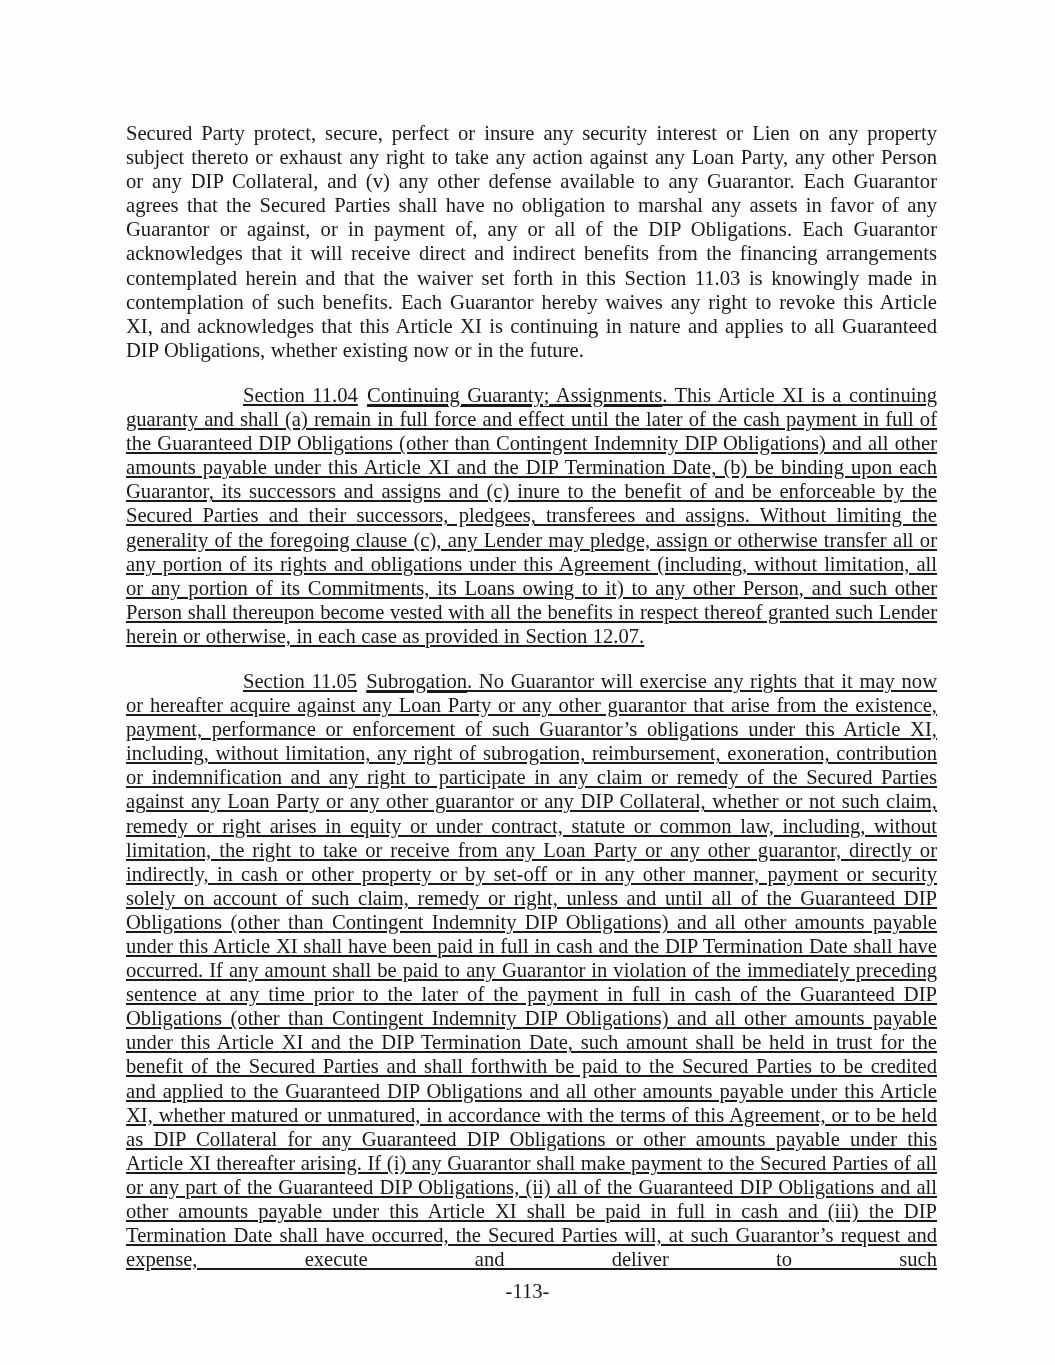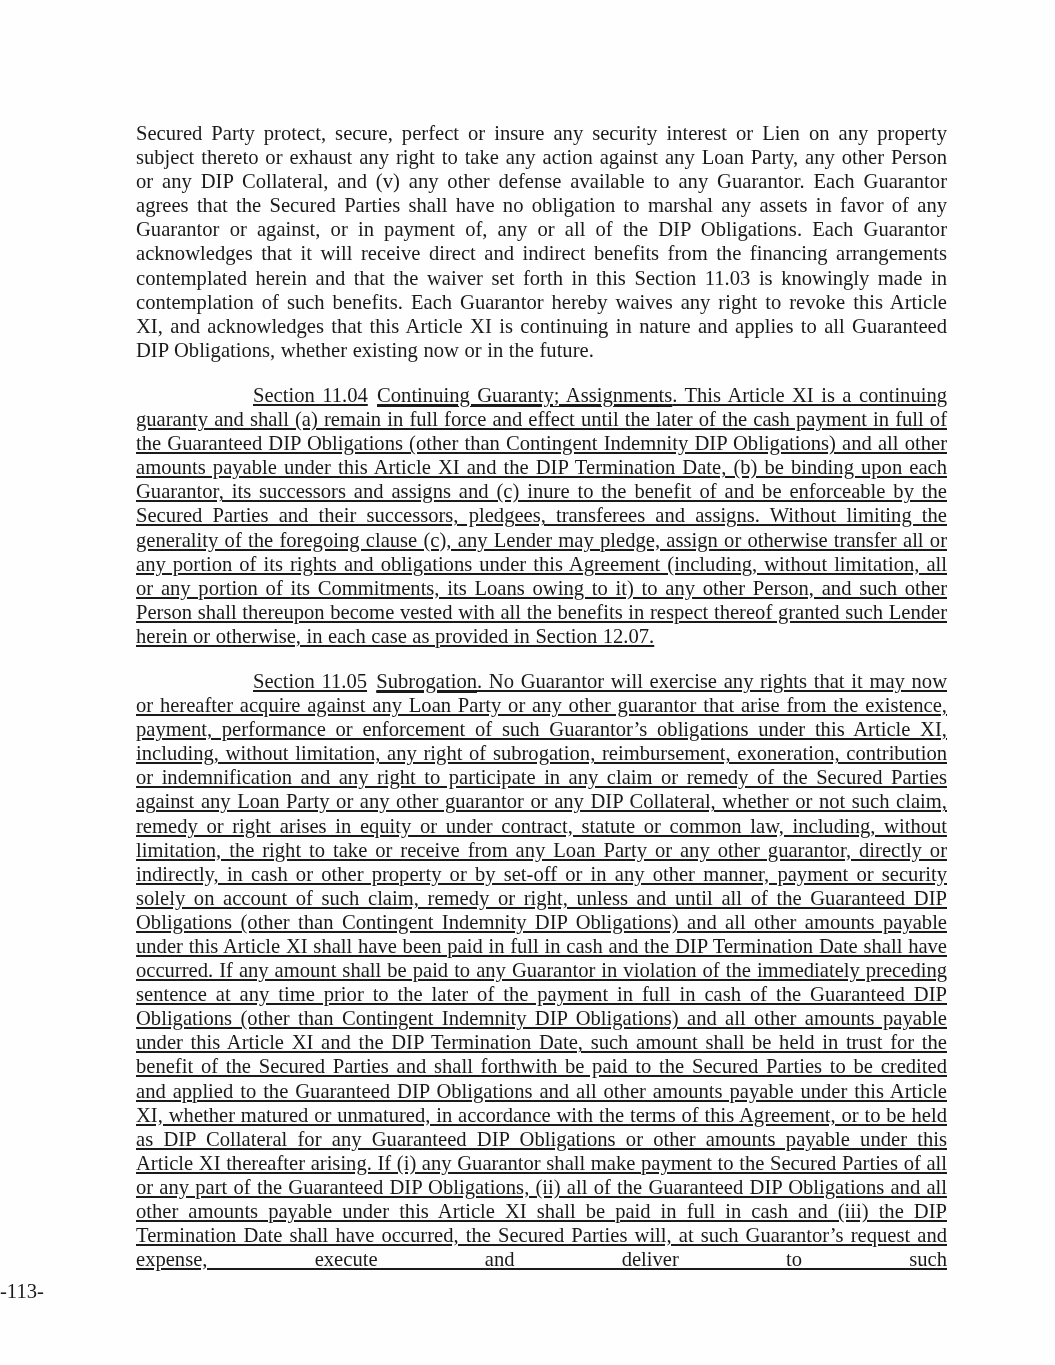--- a/index.html
+++ b/index.html
@@ -16,21 +16,21 @@
   .page {
     position: relative;
     width: 1055px;
     height: 1365px;
     background: var(--paper);
     overflow: hidden;
     color: var(--ink);
   }
   .body-text {
     position: absolute;
-    left: 136px;
+    left: 126px;
     top: 121px;
     width: 811px;
     font-size: 20.6px;
     line-height: 24.1px;
   }
   .para {
     text-align: justify;
     margin-bottom: 21px;
     word-spacing: 0.02em;
   }
@@ -44,21 +44,21 @@
   .section-heading {
     text-decoration: underline;
     text-underline-offset: 3px;
     padding-left: 0.45em;
   }
   .page-footer {
     position: absolute;
     top: 1279px;
     left: 0;
     width: 1055px;
-    text-align: left;
+    text-align: center;
     font-size: 20.6px;
     line-height: 24.1px;
     color: var(--ink);
   }
 </style>
 </head>
 <body>
 
 <div class="page">
   <main class="body-text">

